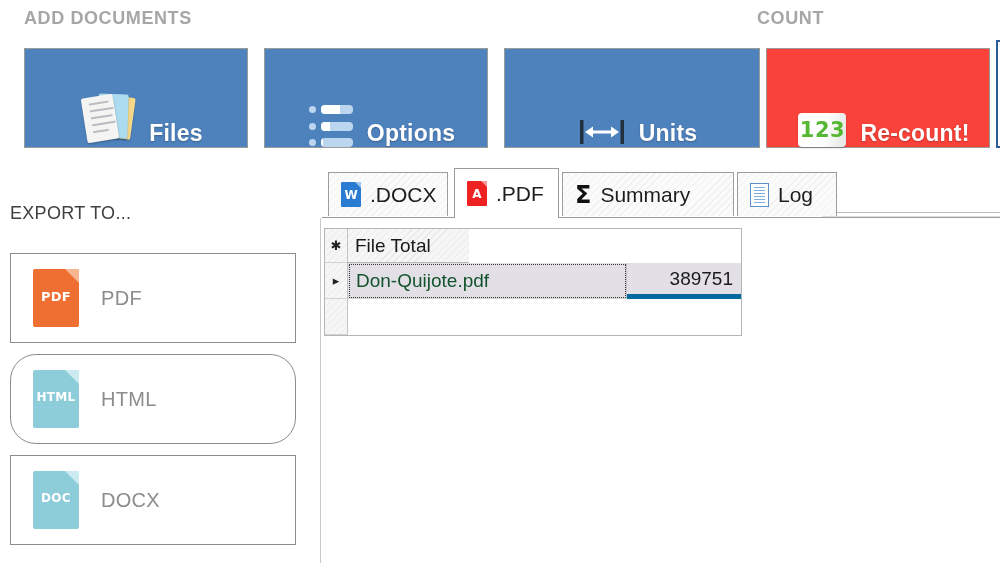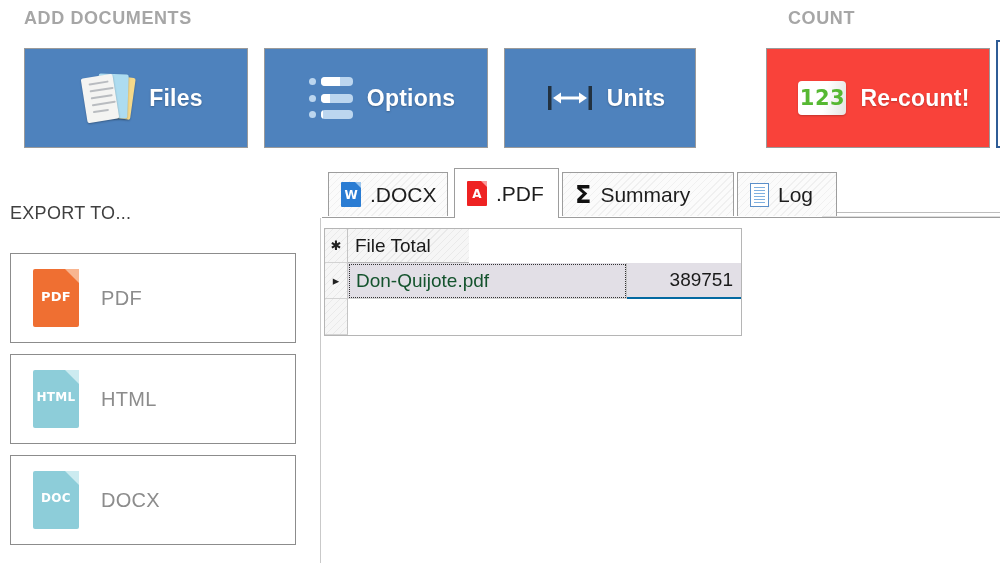--- a/index.html
+++ b/index.html
@@ -19,50 +19,50 @@
   
   .section-caption {
     position: absolute;
     font-size: 18px;
     letter-spacing: 0.6px;
     color: #a6a6a6;
     font-weight: 700;
     white-space: nowrap;
   }
   #cap-add { left: 24px; top: 8px; }
-  #cap-count { left: 788px; top: 8px; }
+  #cap-count { left: 757px; top: 8px; }
 
   
   .ribbon-btn {
     position: absolute;
     top: 48px;
     height: 100px;
     border: 1px solid #9a9a9a;
     box-sizing: border-box;
     display: flex;
-    align-items: center;
+    align-items: flex-end;
     justify-content: center;
     gap: 14px;
     cursor: pointer;
     user-select: none;
     padding-left: 12px;
   }
   .ribbon-btn .rb-label {
     font-size: 23px;
     font-weight: bold;
     color: #ffffff;
     text-shadow: 0 1px 2px rgba(0,0,0,0.25);
     letter-spacing: 0.2px;
   }
   .blue-btn  { background: #4e82bd; }
   .red-btn   { background: #f9423a; }
 
   #btn-files   { left: 24px;  width: 224px; }
   #btn-options { left: 264px; width: 224px; }
-  #btn-units   { left: 504px; width: 192px; }
+  #btn-units   { left: 504px; width: 256px; }
   #btn-recount { left: 766px; width: 224px; }
   #btn-partial {
     left: 996px; width: 60px; top: 40px; height: 108px;
     background: #ffffff; border: 2px solid #2f5c96; border-right: none;
   }
 
   
   .icon-files { position: relative; width: 54px; height: 58px; flex: none; }
   .icon-files .sheet {
     position: absolute;
@@ -130,21 +130,21 @@
     font-size: 18px; color: #404040; letter-spacing: 0.3px;
     font-weight: 400; white-space: nowrap;
   }
   .export-btn {
     position: absolute; left: 10px; width: 286px; height: 90px;
     border: 1px solid #8c8c8c; box-sizing: border-box;
     background: #ffffff; display: flex; align-items: center;
     cursor: pointer; user-select: none;
   }
   #export-pdf  { top: 253px; }
-  #export-html { top: 354px; }
+  #export-html { top: 354px; border-radius: 26px; }
   #export-docx { top: 455px; }
   .export-btn .ex-label {
     font-size: 20px; color: #8c8c8c; margin-left: 22px; letter-spacing: 0.3px;
   }
 
   
   .filetype {
     position: relative; width: 46px; height: 58px; margin-left: 22px;
     flex: none;
   }
@@ -268,21 +268,21 @@
       135deg, rgba(0,0,0,0.05) 0px, rgba(0,0,0,0.05) 1px,
       rgba(0,0,0,0) 1px, rgba(0,0,0,0) 5px);
   }
   .cell-file {
     flex: 1; border-right: 1px solid #c4c4c4;
     border-bottom: 1px solid #d3d3d3;
     display: flex; align-items: center; padding-left: 8px;
     font-size: 19px; color: #14532d; white-space: nowrap; overflow: hidden;
   }
   .cell-total {
-    width: 106px; flex: none; border-bottom: 2px solid #0369a1;
+    width: 106px; flex: none; border-bottom: 5px solid #0369a1;
     display: flex; align-items: center; justify-content: flex-end;
     padding-right: 8px; font-size: 19px; color: #1a1a1a;
   }
   .grid-head .cell-file, .grid-head .cell-total {
     background-color: #f6f6f6;
     background-image: repeating-linear-gradient(
       135deg, rgba(0,0,0,0.05) 0px, rgba(0,0,0,0.05) 1px,
       rgba(0,0,0,0) 1px, rgba(0,0,0,0) 5px);
     font-size: 19px; color: #1a1a1a;
     border-bottom: 1px solid #b5b5b5;

